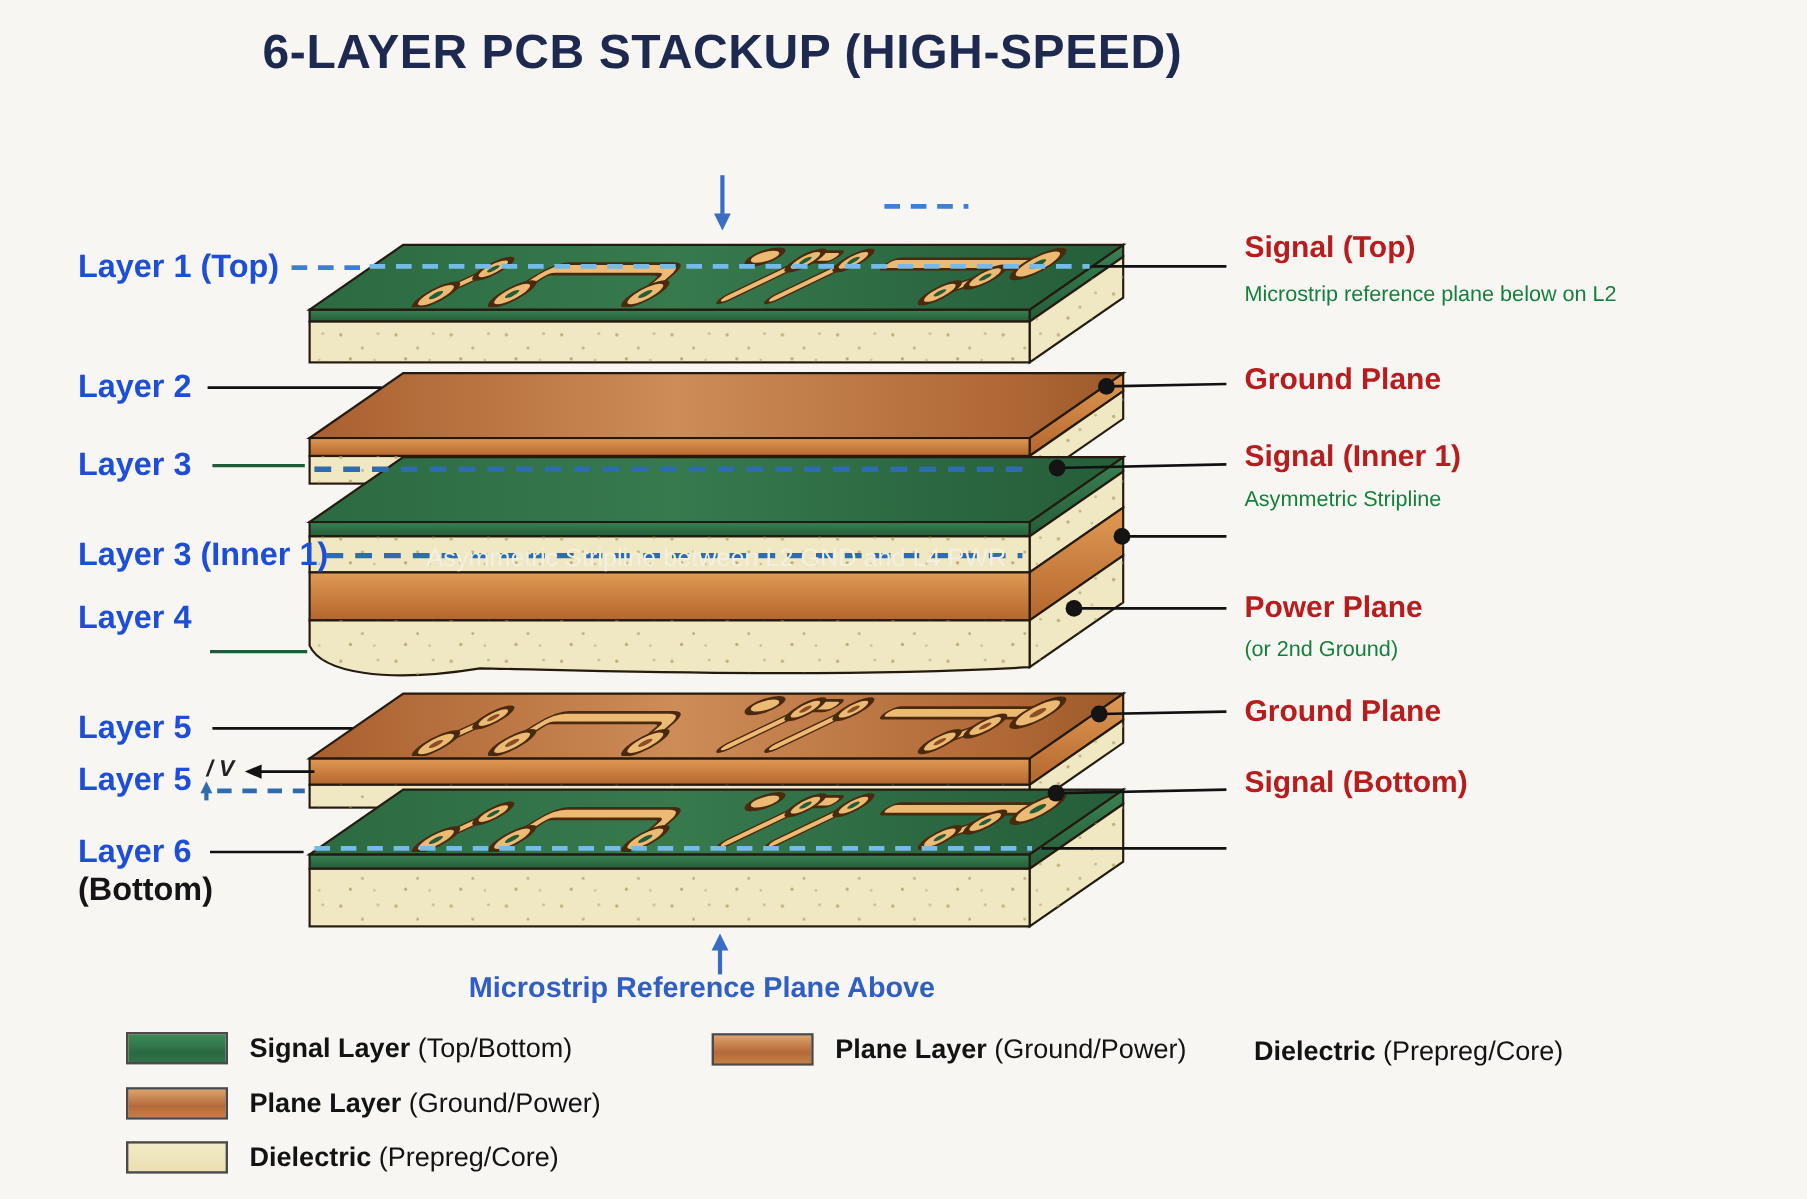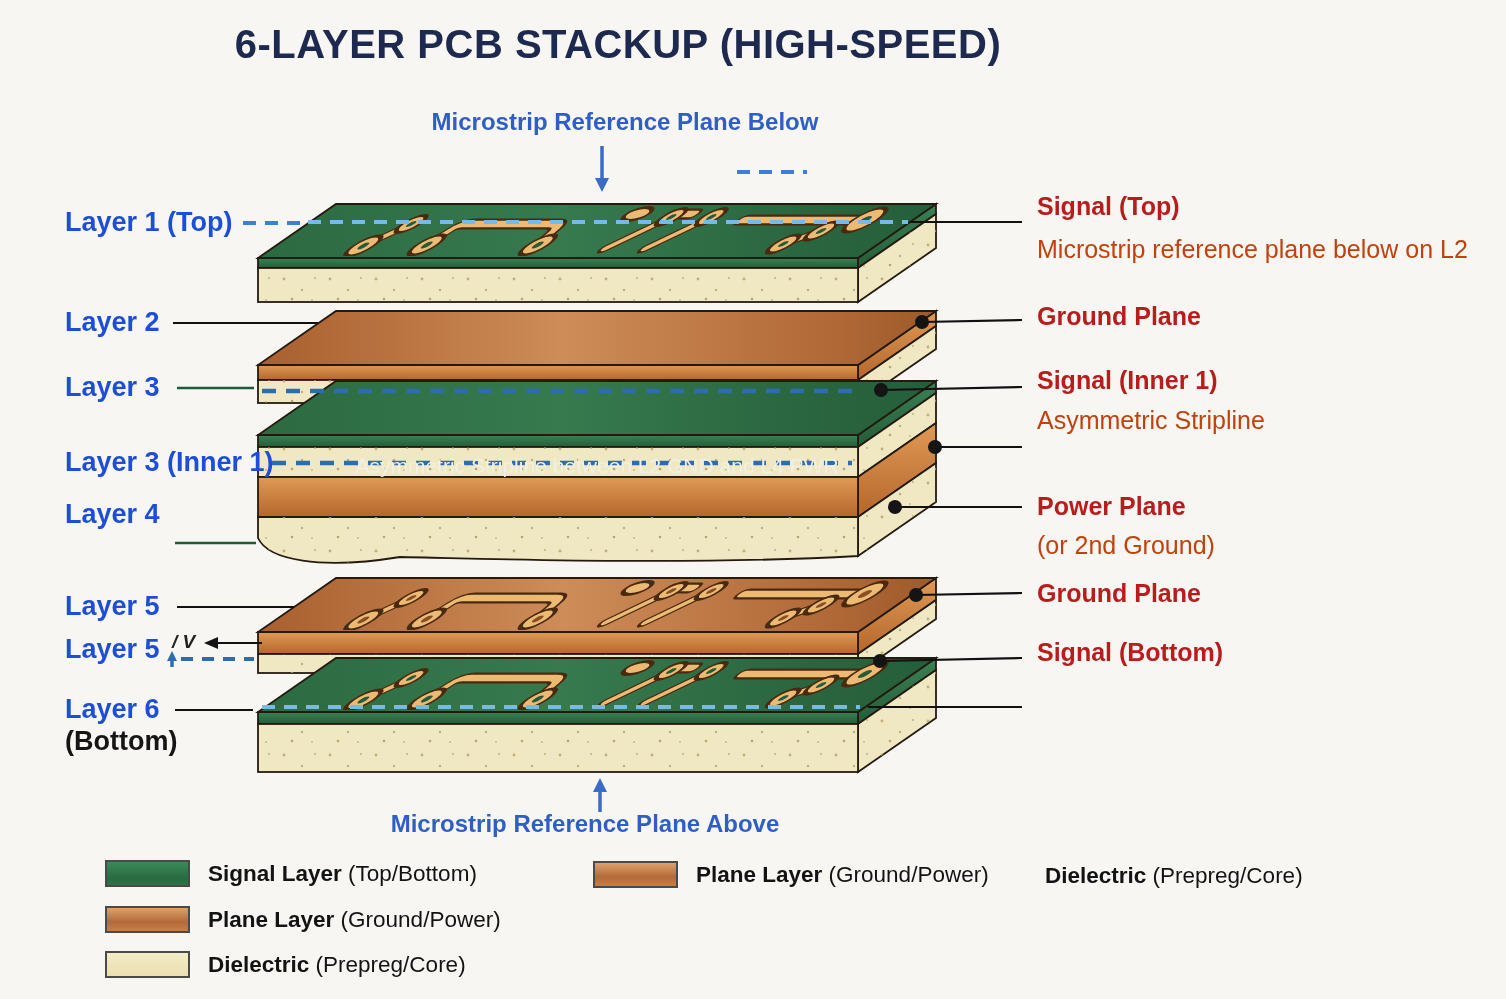--- a/index.html
+++ b/index.html
@@ -1,26 +1,26 @@
 <!DOCTYPE html>
 <html><head>
 <meta charset="utf-8">
 <style>
   html,body{margin:0;padding:0;background:#f7f6f3;}
   .canvas{position:relative;width:1506px;height:999px;background:#f7f6f3;overflow:hidden;
           font-family:"Liberation Sans",sans-serif;}
   .abs{position:absolute;}
   .title{left:0;top:22px;width:1204px;text-align:center;font-size:40px;font-weight:800;
-         color:#1e2950;letter-spacing:.5px;padding-left:16px;}
+         color:#1e2950;letter-spacing:.5px;}
   .blue-note{color:#2f5ec4;font-size:24px;font-weight:600;}
   .layer-label{color:#1d4ed8;font-size:27px;font-weight:800;line-height:32px;white-space:nowrap;}
   .layer-sub{color:#151515;font-size:27px;font-weight:800;line-height:32px;}
   .marks{color:#222;font-size:19px;font-style:italic;font-weight:600;}
   .r-title{color:#b91c1c;font-size:25px;font-weight:800;white-space:nowrap;}
-  .r-desc{color:#c2410c;font-size:25px;font-weight:400;white-space:nowrap;}
+  .r-desc{color:#15803d;font-size:18px;font-weight:400;white-space:nowrap;}
   .stripline-text{color:#f2f0e2;font-size:21px;font-weight:500;text-align:center;white-space:nowrap;}
   .legend-row{display:flex;align-items:center;gap:18px;}
   .sw{width:85px;height:27px;border:2px solid #4a4a4a;box-sizing:border-box;}
   .sw-signal{background:linear-gradient(180deg,#3c8a58,#2a6a42 70%,#2f7347);}
   .sw-plane{background:linear-gradient(180deg,#dda268,#b4693a 60%,#c67f46);}
   .sw-diel{background:linear-gradient(180deg,#f2ebc6,#ecdfb0);}
   .leg-text{font-size:22.5px;color:#131313;white-space:nowrap;}
   .leg-text b{font-weight:800;}
 </style>
 </head>
@@ -223,21 +223,20 @@
       <line x1="262" y1="707" x2="860" y2="707" stroke="#74bbe9" stroke-width="4" stroke-dasharray="13 9"></line>
       <line x1="868" y1="707" x2="1022" y2="707" stroke="#111" stroke-width="2.2"></line>
 
       <line x1="600" y1="812" x2="600" y2="787" stroke="#3a6cc6" stroke-width="3.5"></line>
       <path d="M600,778 L593,792 L607,792 Z" fill="#3a6cc6" stroke="none"></path>
     </g>
   </svg>
 
   <div class="abs title">6-LAYER PCB STACKUP (HIGH-SPEED)</div>
 
-  <div class="abs blue-note" style="left:380px;top:108px;width:490px;text-align:center;">Microstrip Reference Plane Below</div>
 
   <div class="abs layer-label" style="left:65px;top:206px;">Layer 1 (Top)</div>
   <div class="abs layer-label" style="left:65px;top:306px;">Layer 2</div>
   <div class="abs layer-label" style="left:65px;top:371px;">Layer 3</div>
   <div class="abs layer-label" style="left:65px;top:446px;">Layer 3 (Inner 1)</div>
   <div class="abs layer-label" style="left:65px;top:498px;">Layer 4</div>
   <div class="abs layer-label" style="left:65px;top:590px;">Layer 5</div>
   <div class="abs layer-label" style="left:65px;top:633px;">Layer 5</div>
   <div class="abs marks" style="left:172px;top:631px;">/ V</div>
   <div class="abs layer-label" style="left:65px;top:693px;">Layer 6</div>

